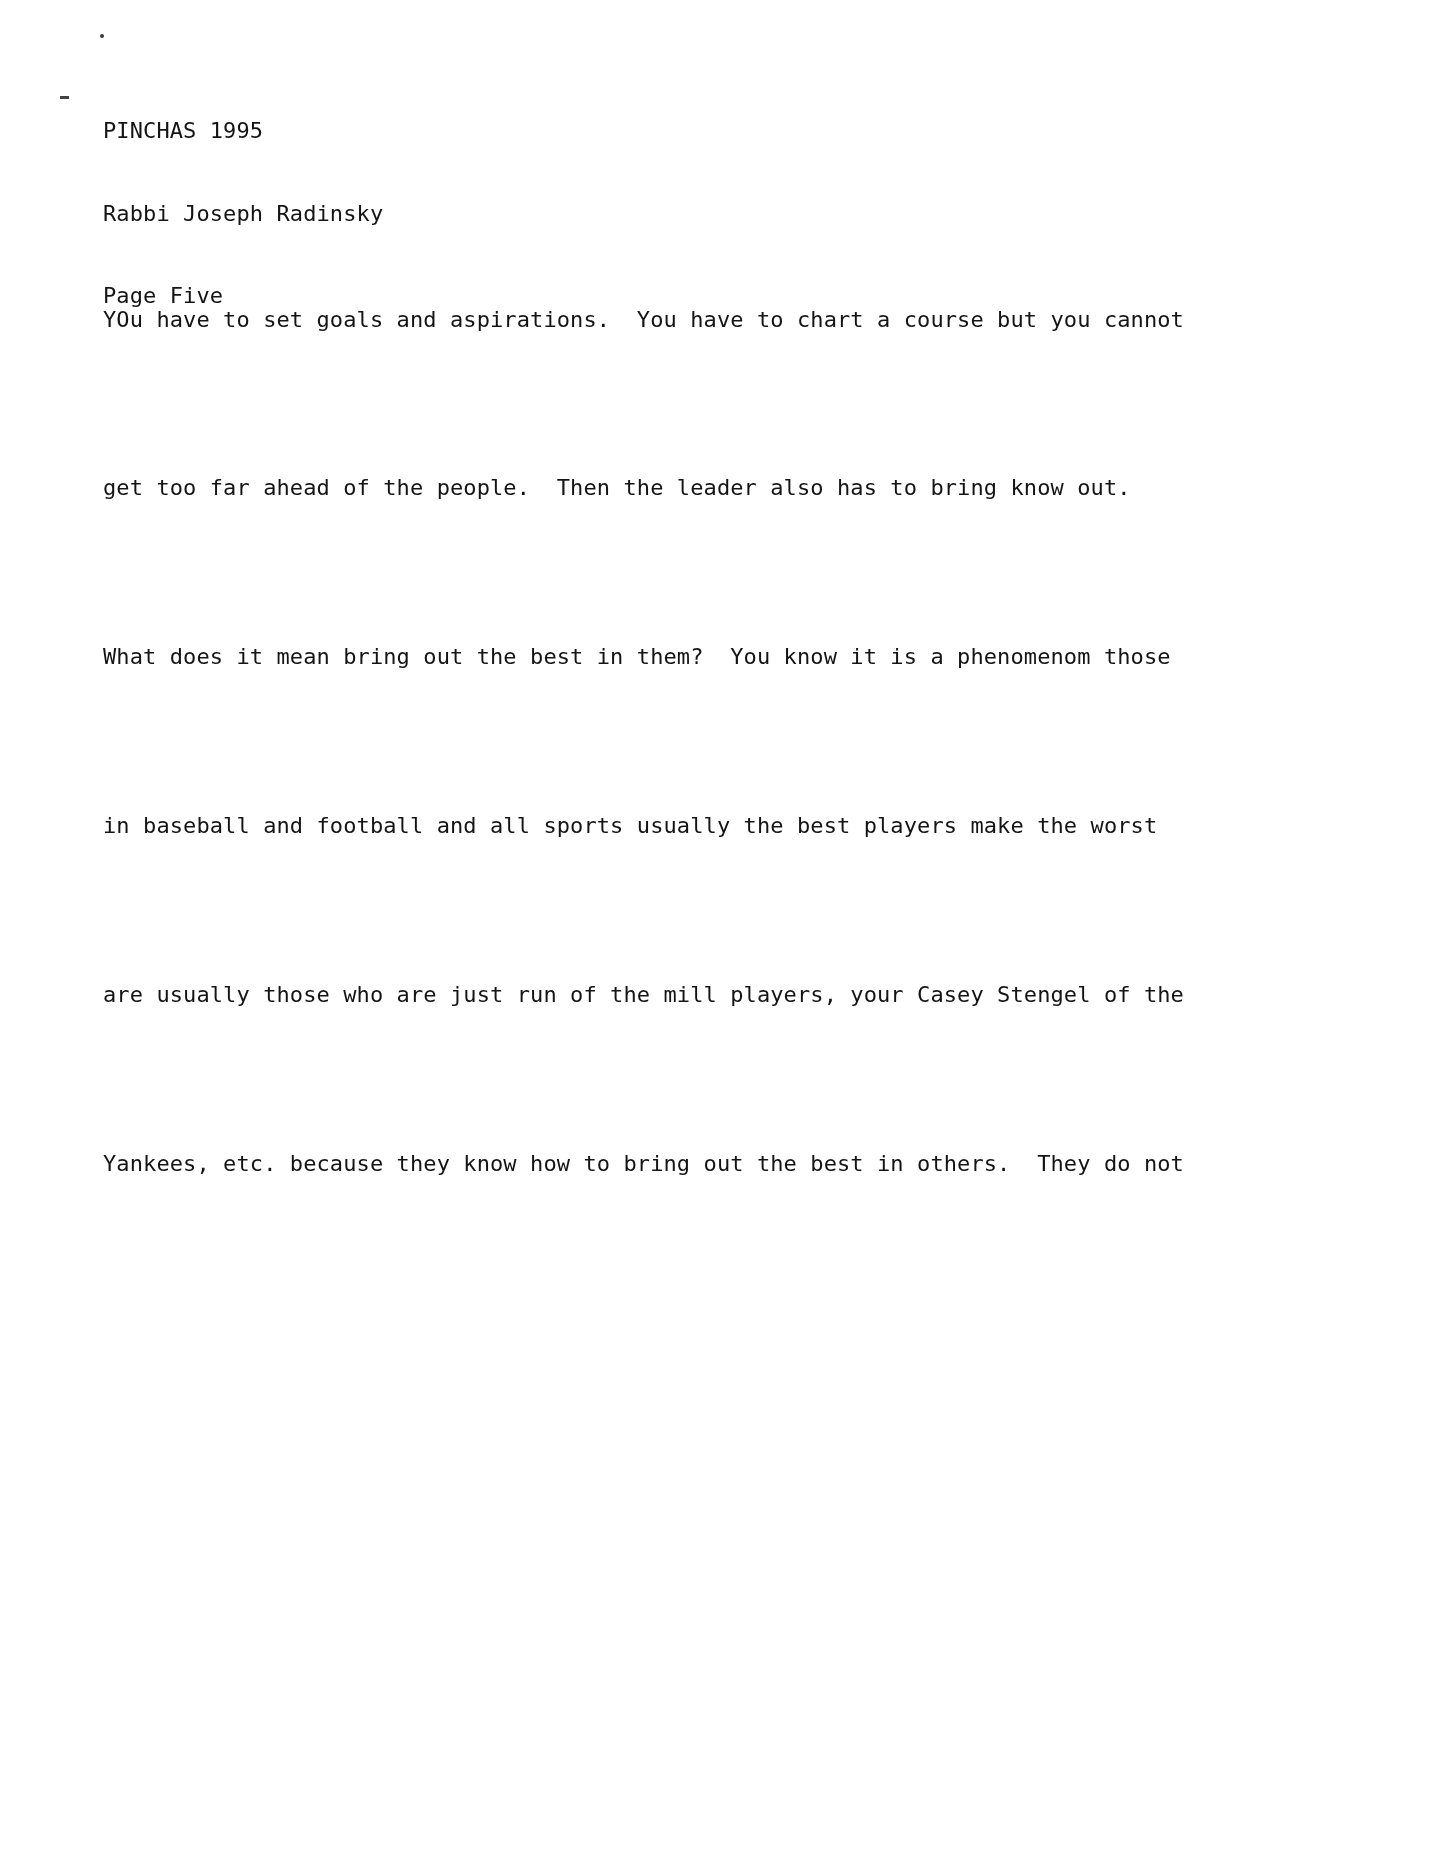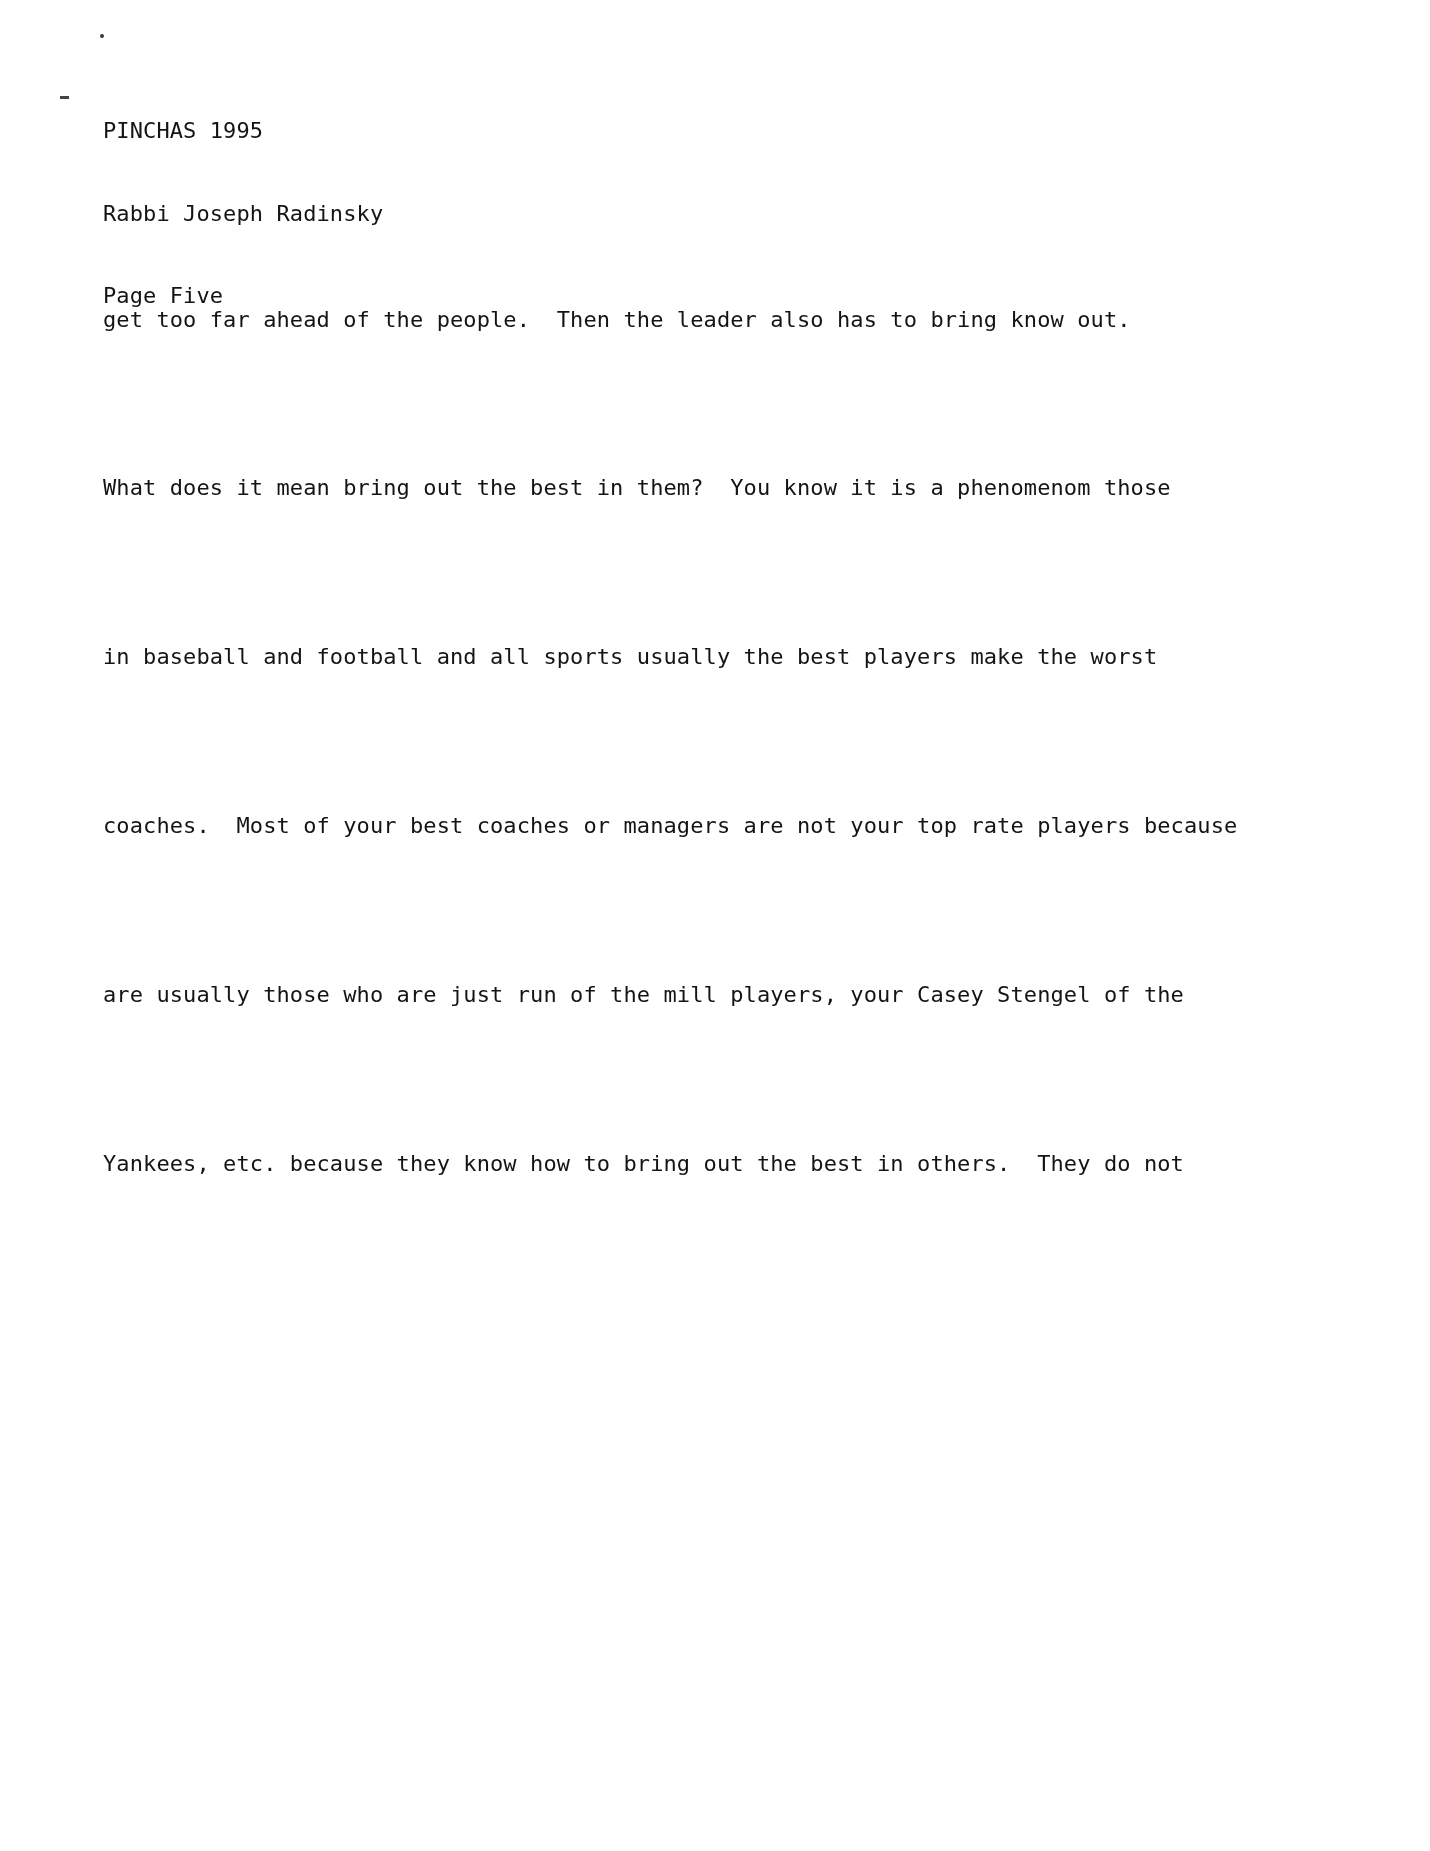--- a/index.html
+++ b/index.html
@@ -63,24 +63,24 @@
   <div class="stray-dot"></div>
   <div class="stray-dash"></div>
 
   <div class="doc-header">
     <div class="hline">PINCHAS 1995</div>
     <div class="hline">Rabbi Joseph Radinsky</div>
     <div class="hline">Page Five</div>
   </div>
 
   <div class="doc-body">
+    <div class="line">YOu have to set goals and aspirations.  You have to chart a course but you cannot</div>
     <div class="line">get too far ahead of the people.  Then the leader also has to bring know out.</div>
     <div class="line">What does it mean bring out the best in them?  You know it is a phenomenom those</div>
     <div class="line">in baseball and football and all sports usually the best players make the worst</div>
-    <div class="line">coaches.  Most of your best coaches or managers are not your top rate players because</div>
     <div class="line">are usually those who are just run of the mill players, your Casey Stengel of the</div>
     <div class="line">Yankees, etc. because they know how to bring out the best in others.  They do not</div>
     
     
     
     
     
     
     
     

